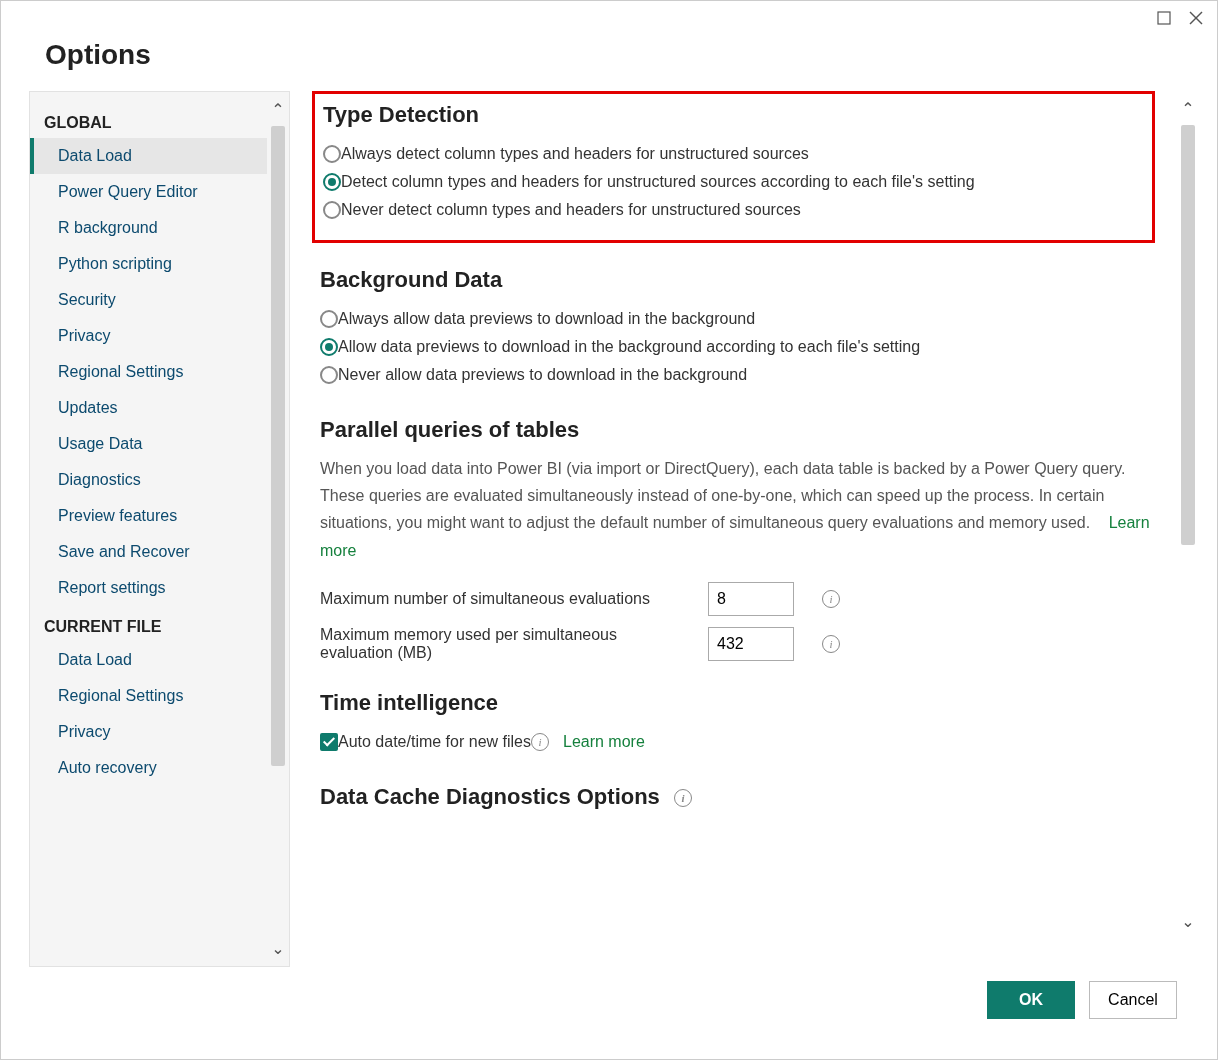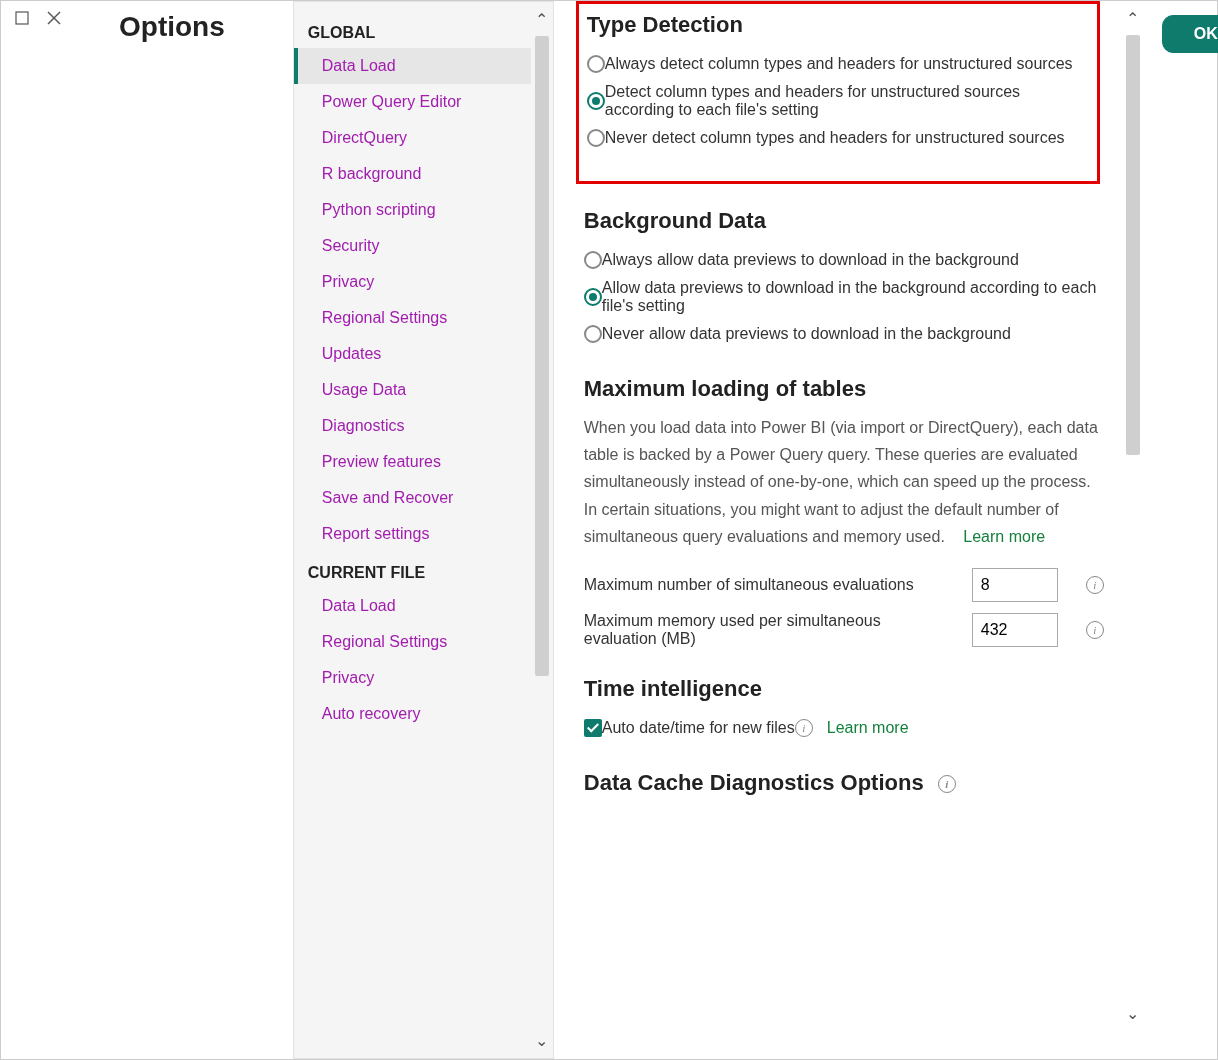--- a/index.html
+++ b/index.html
@@ -9,21 +9,21 @@
     background: #fff;
     color: #333;
     font-size: 15px;
   }
   .window {
     width: 1218px;
     height: 1060px;
     border: 1px solid #ccc;
     position: relative;
     display: flex;
-    flex-direction: row;
+    flex-direction: column;
     background: #fff;
   }
   .titlebar {
     height: 28px;
     display: flex;
     justify-content: flex-end;
     align-items: center;
     gap: 18px;
     padding: 6px 14px 0 14px;
   }
@@ -84,21 +84,21 @@
   }
   .sidebar .group-label {
     font-weight: 600;
     font-size: 16px;
     padding: 12px 14px 6px 14px;
     color: #222;
   }
   .nav-item {
     padding: 9px 14px 9px 24px;
     font-size: 16px;
-    color: #a21caf;
+    color: #0c4a6e;
     cursor: pointer;
     border-left: 4px solid transparent;
   }
   .nav-item.selected {
     background: #e6e6e6;
     border-left: 4px solid #0f7b6c;
   }
   .content-wrap {
     flex: 1;
     display: flex;
@@ -126,21 +126,21 @@
   }
   .section-title {
     font-size: 22px;
     font-weight: 600;
     color: #222;
     margin: 0 0 12px 0;
   }
   .section { margin-bottom: 28px; }
   .highlight-box {
     border: 3px solid #e20000;
-    padding: 8px 14px 29px 8px;
+    padding: 8px 14px 16px 8px;
     margin: 0 4px 24px -8px;
   }
   .radio-row, .check-row {
     display: flex;
     align-items: center;
     padding: 5px 0;
     font-size: 16px;
     color: #333;
   }
   .radio {
@@ -222,21 +222,21 @@
   }
   .footer {
     padding: 14px 40px 40px 0;
     display: flex;
     justify-content: flex-end;
     gap: 14px;
   }
   .btn {
     height: 38px;
     min-width: 88px;
-    border-radius: 11px;
+    border-radius: 0;
     font-size: 16px;
     cursor: pointer;
     border: 1px solid #bbb;
     background: #fff;
     padding: 0 18px;
   }
   .btn.primary {
     background: #0f7b6c;
     border: 1px solid #0f7b6c;
     color: #fff;
@@ -267,21 +267,20 @@
     <h1>Options</h1>
   </div>
 
   <div class="body">
 
     <div class="sidebar-wrap">
       <div class="sidebar" id="sidebar-list">
           <div class="group-label">GLOBAL</div>
           <div class="nav-item selected">Data Load</div>
           <div class="nav-item">Power Query Editor</div>
-          <div class="nav-item">DirectQuery</div>
           <div class="nav-item">R background</div>
           <div class="nav-item">Python scripting</div>
           <div class="nav-item">Security</div>
           <div class="nav-item">Privacy</div>
           <div class="nav-item">Regional Settings</div>
           <div class="nav-item">Updates</div>
           <div class="nav-item">Usage Data</div>
           <div class="nav-item">Diagnostics</div>
           <div class="nav-item">Preview features</div>
           <div class="nav-item">Save and Recover</div>
@@ -332,21 +331,21 @@
                 <span>Allow data previews to download in the background according to each file's setting</span>
               </div>
               <div class="radio-row">
                 <span class="radio"></span>
                 <span>Never allow data previews to download in the background</span>
               </div>
             </div>
         </div>
 
         <div class="section">
-          <h2 class="section-title">Maximum loading of tables</h2>
+          <h2 class="section-title">Parallel queries of tables</h2>
           <p class="desc">
             <span>When you load data into Power BI (via import or DirectQuery), each data table is backed by a Power Query query. These queries are evaluated simultaneously instead of one-by-one, which can speed up the process. In certain situations, you might want to adjust the default number of simultaneous query evaluations and memory used.</span>
             <a class="link">Learn more</a>
           </p>
           <div class="field-row">
             <span class="label">Maximum number of simultaneous evaluations</span>
             <input class="textbox" type="text" value="8" style="">
             <span class="info-icon">i</span>
           </div>
           <div class="field-row">

